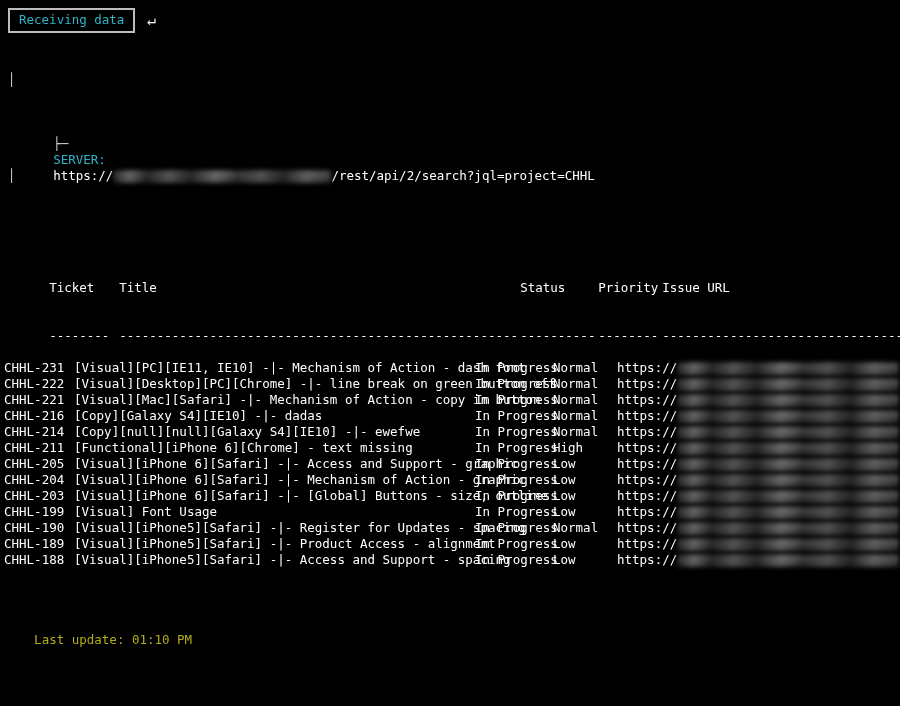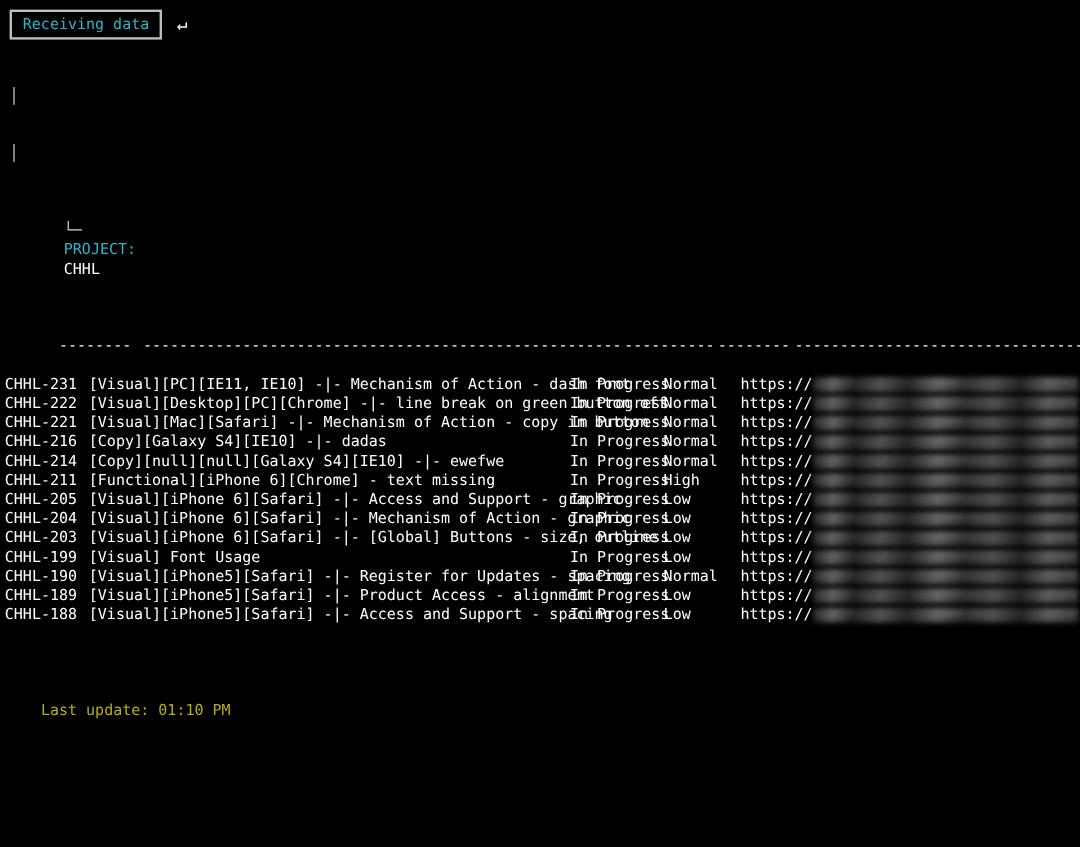--- a/index.html
+++ b/index.html
@@ -113,31 +113,34 @@
 
   <div class="header-row">
     <div class="title-box">
       <span class="label c-cyan">Receiving data</span>
     </div>
     <span class="enter-glyph">↵</span>
   </div>
 
   <div class="tree">
     <div class="tree-line"><span class="branch">│</span></div>
+    <div class="tree-line">
+      <span class="branch">├─</span>
+      <span class="key">SERVER:</span>
+      <span class="c-white">https://</span><span class="redact redact-server"></span><span class="c-white">/rest/api/2/search?jql=project=CHHL</span>
+    </div>
     <div class="tree-line"><span class="branch">│</span></div>
-    <div class="tree-line">
-      <span class="branch">└─</span>
-      <span class="key">PROJECT:</span>
-      <span class="c-white">CHHL</span>
-    </div>
   </div>
 
   <div class="sect-gap-md"></div>
 
   <div class="mono-table" style="padding-left:4px;">
+    <div class="row">
+      <span class="col c-white" style="width:70px">Ticket</span><span class="col c-white" style="width:401px">Title</span><span class="col c-white" style="width:78px">Status</span><span class="col c-white" style="width:64px">Priority</span><span class="col c-white">Issue URL</span>
+    </div>
     <div class="row">
       <span class="col c-white" style="width:70px;overflow:hidden">--------</span><span class="col c-white" style="width:401px;overflow:hidden">-------------------------------------------------------------</span><span class="col c-white" style="width:78px;overflow:hidden">----------</span><span class="col c-white" style="width:64px;overflow:hidden">--------</span><span class="col c-white" style="width:290px;overflow:hidden">-------------------------------------------------------------</span>
     </div>
     <div id="tickets-rows"><div class="row"><span class="col c-white" style="width: 70px;">CHHL-231</span><span class="col c-white" style="width: 401px;">[Visual][PC][IE11, IE10] -|- Mechanism of Action - dash font</span><span class="col c-white" style="width: 78px;">In Progress</span><span class="col c-white" style="width: 64px;">Normal</span><span class="col url-cell"><span class="c-white">https://</span><span class="redact redact-url"></span><span class="c-white">/browse/CHHL-231</span></span></div><div class="row"><span class="col c-white" style="width: 70px;">CHHL-222</span><span class="col c-white" style="width: 401px;">[Visual][Desktop][PC][Chrome] -|- line break on green button off</span><span class="col c-white" style="width: 78px;">In Progress</span><span class="col c-white" style="width: 64px;">Normal</span><span class="col url-cell"><span class="c-white">https://</span><span class="redact redact-url"></span><span class="c-white">/browse/CHHL-222</span></span></div><div class="row"><span class="col c-white" style="width: 70px;">CHHL-221</span><span class="col c-white" style="width: 401px;">[Visual][Mac][Safari] -|- Mechanism of Action - copy in button</span><span class="col c-white" style="width: 78px;">In Progress</span><span class="col c-white" style="width: 64px;">Normal</span><span class="col url-cell"><span class="c-white">https://</span><span class="redact redact-url"></span><span class="c-white">/browse/CHHL-221</span></span></div><div class="row"><span class="col c-white" style="width: 70px;">CHHL-216</span><span class="col c-white" style="width: 401px;">[Copy][Galaxy S4][IE10] -|- dadas</span><span class="col c-white" style="width: 78px;">In Progress</span><span class="col c-white" style="width: 64px;">Normal</span><span class="col url-cell"><span class="c-white">https://</span><span class="redact redact-url"></span><span class="c-white">/browse/CHHL-216</span></span></div><div class="row"><span class="col c-white" style="width: 70px;">CHHL-214</span><span class="col c-white" style="width: 401px;">[Copy][null][null][Galaxy S4][IE10] -|- ewefwe</span><span class="col c-white" style="width: 78px;">In Progress</span><span class="col c-white" style="width: 64px;">Normal</span><span class="col url-cell"><span class="c-white">https://</span><span class="redact redact-url"></span><span class="c-white">/browse/CHHL-214</span></span></div><div class="row"><span class="col c-white" style="width: 70px;">CHHL-211</span><span class="col c-white" style="width: 401px;">[Functional][iPhone 6][Chrome] - text missing</span><span class="col c-white" style="width: 78px;">In Progress</span><span class="col c-white" style="width: 64px;">High</span><span class="col url-cell"><span class="c-white">https://</span><span class="redact redact-url"></span><span class="c-white">/browse/CHHL-211</span></span></div><div class="row"><span class="col c-white" style="width: 70px;">CHHL-205</span><span class="col c-white" style="width: 401px;">[Visual][iPhone 6][Safari] -|- Access and Support - graphic</span><span class="col c-white" style="width: 78px;">In Progress</span><span class="col c-white" style="width: 64px;">Low</span><span class="col url-cell"><span class="c-white">https://</span><span class="redact redact-url"></span><span class="c-white">/browse/CHHL-205</span></span></div><div class="row"><span class="col c-white" style="width: 70px;">CHHL-204</span><span class="col c-white" style="width: 401px;">[Visual][iPhone 6][Safari] -|- Mechanism of Action - graphic</span><span class="col c-white" style="width: 78px;">In Progress</span><span class="col c-white" style="width: 64px;">Low</span><span class="col url-cell"><span class="c-white">https://</span><span class="redact redact-url"></span><span class="c-white">/browse/CHHL-204</span></span></div><div class="row"><span class="col c-white" style="width: 70px;">CHHL-203</span><span class="col c-white" style="width: 401px;">[Visual][iPhone 6][Safari] -|- [Global] Buttons - size, outline</span><span class="col c-white" style="width: 78px;">In Progress</span><span class="col c-white" style="width: 64px;">Low</span><span class="col url-cell"><span class="c-white">https://</span><span class="redact redact-url"></span><span class="c-white">/browse/CHHL-203</span></span></div><div class="row"><span class="col c-white" style="width: 70px;">CHHL-199</span><span class="col c-white" style="width: 401px;">[Visual] Font Usage</span><span class="col c-white" style="width: 78px;">In Progress</span><span class="col c-white" style="width: 64px;">Low</span><span class="col url-cell"><span class="c-white">https://</span><span class="redact redact-url"></span><span class="c-white">/browse/CHHL-199</span></span></div><div class="row"><span class="col c-white" style="width: 70px;">CHHL-190</span><span class="col c-white" style="width: 401px;">[Visual][iPhone5][Safari] -|- Register for Updates - spacing</span><span class="col c-white" style="width: 78px;">In Progress</span><span class="col c-white" style="width: 64px;">Normal</span><span class="col url-cell"><span class="c-white">https://</span><span class="redact redact-url"></span><span class="c-white">/browse/CHHL-190</span></span></div><div class="row"><span class="col c-white" style="width: 70px;">CHHL-189</span><span class="col c-white" style="width: 401px;">[Visual][iPhone5][Safari] -|- Product Access - alignment</span><span class="col c-white" style="width: 78px;">In Progress</span><span class="col c-white" style="width: 64px;">Low</span><span class="col url-cell"><span class="c-white">https://</span><span class="redact redact-url"></span><span class="c-white">/browse/CHHL-189</span></span></div><div class="row"><span class="col c-white" style="width: 70px;">CHHL-188</span><span class="col c-white" style="width: 401px;">[Visual][iPhone5][Safari] -|- Access and Support - spacing</span><span class="col c-white" style="width: 78px;">In Progress</span><span class="col c-white" style="width: 64px;">Low</span><span class="col url-cell"><span class="c-white">https://</span><span class="redact redact-url"></span><span class="c-white">/browse/CHHL-188</span></span></div></div>
   </div>
 
   <div class="sect-gap-md"></div>
 
   <div class="mono-table" style="padding-left:4px;">
     <span class="c-yellow">Last update: 01:10 PM</span>

